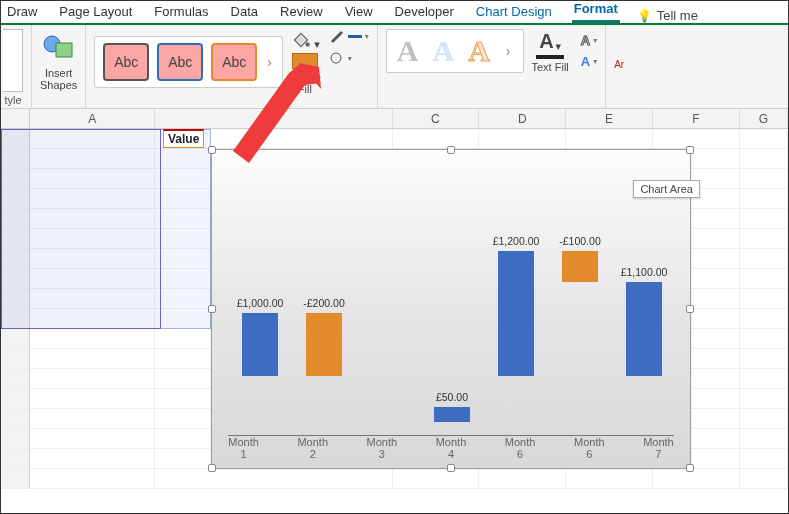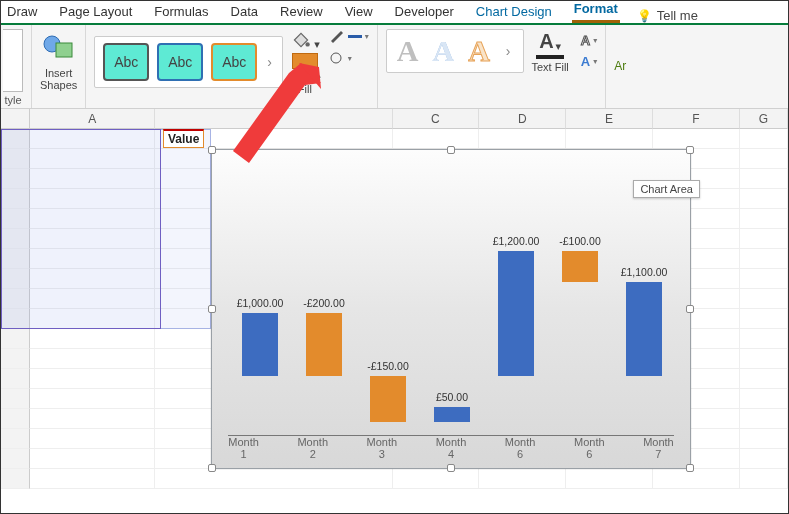--- a/index.html
+++ b/index.html
@@ -4,37 +4,37 @@
 <style>
   * { box-sizing: border-box; margin: 0; padding: 0; font-family: "Segoe UI", -apple-system, sans-serif; }
   html, body { width: 789px; height: 514px; overflow: hidden; background: #fff; }
   .root { width: 789px; height: 514px; position: relative; border: 1px solid #333; }
 
   
   .tabs { display: flex; align-items: flex-end; height: 24px; padding-left: 4px; gap: 18px;
           font-size: 13px; color: #333; border-bottom: 2px solid #067c3b; }
   .tab { padding: 2px 2px 4px 2px; cursor: default; }
   .tab.ctx { color: #0369a1; }
-  .tab.ctx.active { border-bottom: 3px solid #a16207; font-weight: 600; }
+  .tab.ctx.active { border-bottom: 3px solid #0f766e; font-weight: 600; }
   .tellme { display:flex; align-items:center; gap:4px; color:#444; }
   .bulb { font-size:12px; }
 
   
   .ribbon { height: 84px; background: #f5f5f5; display:flex; align-items: stretch; border-bottom:1px solid #d0d0d0;}
   .group { display:flex; flex-direction:column; align-items:center; justify-content:space-between;
            padding: 4px 8px 2px 8px; border-right:1px solid #d8d8d8; font-size:11px; color:#444; }
   .group .stack { display:flex; flex-direction:column; align-items:center; gap:2px;}
   .group-label { font-size:11px; color:#555; margin-top:auto; padding-top:2px;}
   .big-icon { width:36px; height:36px; display:flex; align-items:center; justify-content:center; }
   .shapes-ico svg { width:34px; height:28px; }
   .style-partial { width:20px; height:70px; border:1px solid #bbb; border-left:none; background:#fff;}
   .gallery { display:flex; align-items:center; gap:8px; padding:6px 8px; background:#fff; border:1px solid #ccc;
              border-radius:2px; }
   .shape-style { width:46px; height:38px; border:2px solid #555; border-radius:4px; display:flex;
-                 align-items:center; justify-content:center; font-size:14px; color:#444; background:#5eead4;}
+                 align-items:center; justify-content:center; font-size:14px; color:#444; background:#fca5a5;}
   .shape-style.s2 { border-color:#2f6fb3; }
   .shape-style.s3 { border-color:#e38b2c; }
   .gallery-more { color:#888; font-size:14px; padding:0 2px; }
   .mini-btn { display:flex; align-items:center; gap:3px; font-size:11px; color:#555;}
   .mini-btn .tri { font-size:8px; color:#777;}
   .fillgroup .icons { display:flex; flex-direction:column; gap:8px; margin-left:6px;}
   .fill-swatch { width:26px; height:16px; background:#e38b2c; border:1px solid #c06a10;}
   .wordart-gallery { display:flex; align-items:center; gap:14px; padding:4px 10px; background:#fff; border:1px solid #ccc; border-radius:2px;}
   .wa { font-size:30px; font-weight:700; font-family: Georgia, serif; }
   .wa1 { color:#bfbfbf; }
@@ -199,21 +199,21 @@
             </div>
           <div class="m">
               <span style="color:#3b7bd1;font-weight:700;">A</span>
               <span class="tri">▾</span>
             </div>
         </div>
       </div>
     </div>
 
     <div class="group" style="border-right:none;">
-       <div style="font-size:12px;color:#4d7c0f;padding-top:30px;">Ar</div>
+       <div style="font-size:10px;color:#b91c1c;padding-top:30px;">Ar</div>
     </div>
   </div>
 
 
   <div class="grid">
     <div class="ch-row">
       <div class="ch-corner"></div>
       <div class="colh cA">A</div>
       <div class="colh cB">B</div>
       <div class="colh cC">C</div>
@@ -429,24 +429,20 @@
         <div class="tooltip">Chart Area</div>
         <div class="plotarea">
           <div class="baseline"></div>
         <div class="slot" style="left: 0px; width: 64px;">
               <div style="position: absolute; left: 14.4px; width: 35.2px; top: 93.4286px; height: 62.2857px; background: rgb(61, 108, 192);"></div>
               <div class="dlabel" style="top: 77.4286px;">£1,000.00</div>
             </div>
             <div class="slot" style="left: 64px; width: 64px;">
               <div style="position: absolute; left: 14.4px; width: 35.2px; top: 93.4286px; height: 62.2857px; background: rgb(227, 139, 44);"></div>
               <div class="dlabel" style="top: 77.4286px;">-£200.00</div>
-            </div>
-            <div class="slot" style="left: 128px; width: 64px;">
-              <div style="position: absolute; left: 14.4px; width: 35.2px; top: 155.714px; height: 46.7143px; background: rgb(227, 139, 44);"></div>
-              <div class="dlabel" style="top: 139.714px;">-£150.00</div>
             </div>
             <div class="slot" style="left: 192px; width: 64px;">
               <div style="position: absolute; left: 14.4px; width: 35.2px; top: 186.857px; height: 15.5714px; background: rgb(61, 108, 192);"></div>
               <div class="dlabel" style="top: 170.857px;">£50.00</div>
             </div>
             <div class="slot" style="left: 256px; width: 64px;">
               <div style="position: absolute; left: 14.4px; width: 35.2px; top: 31.1429px; height: 124.571px; background: rgb(61, 108, 192);"></div>
               <div class="dlabel" style="top: 15.1429px;">£1,200.00</div>
             </div>
             <div class="slot" style="left: 320px; width: 64px;">

